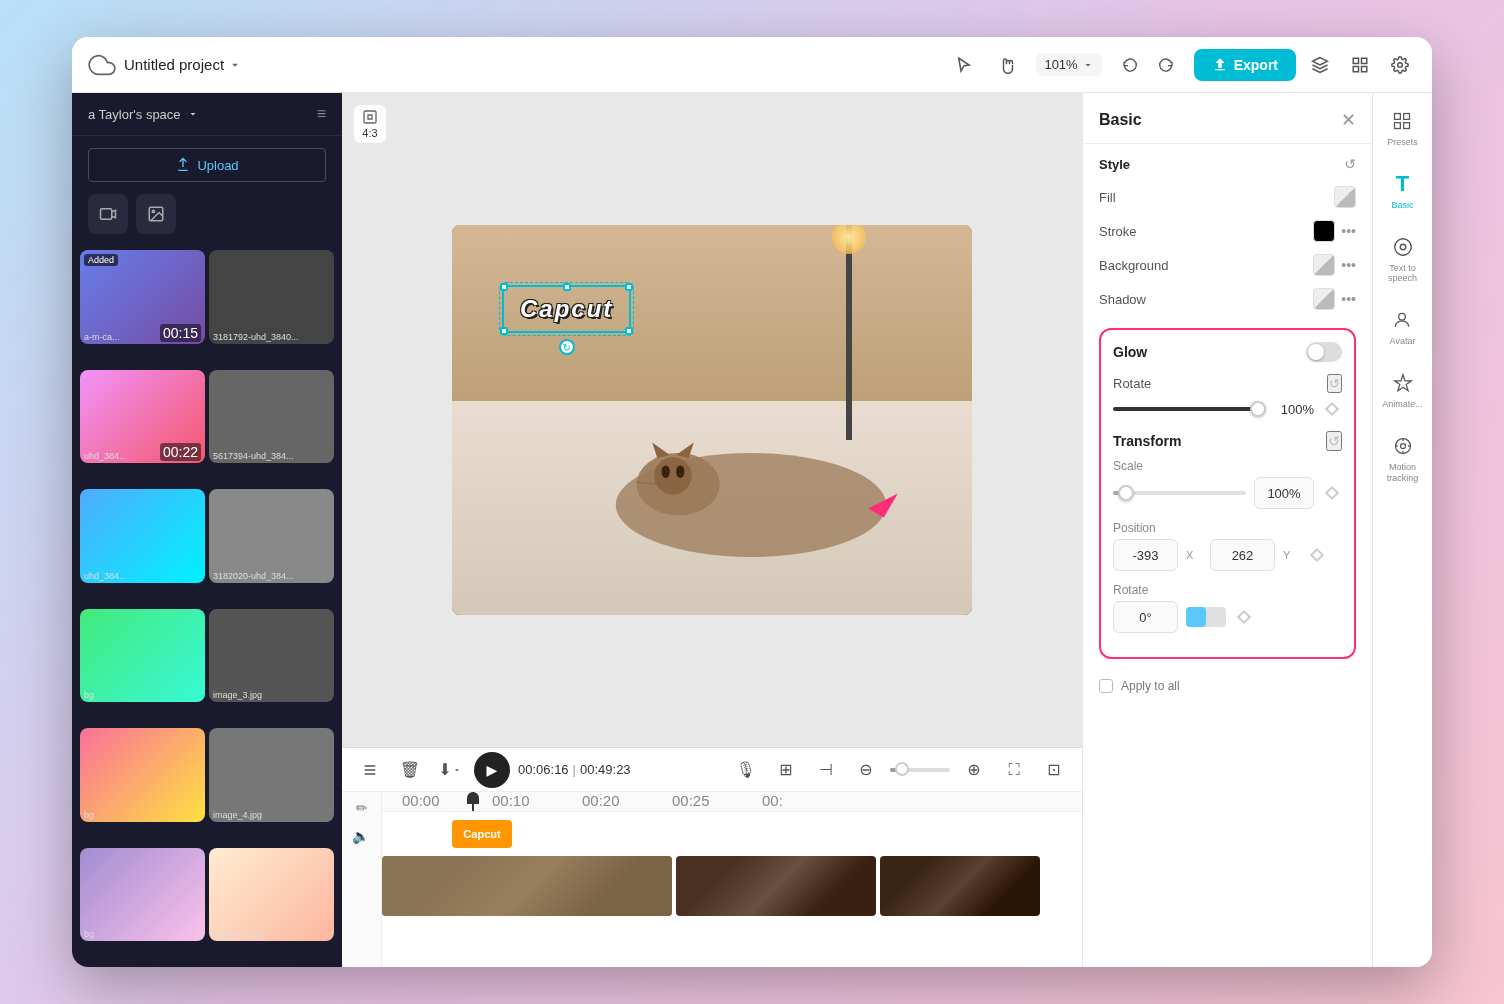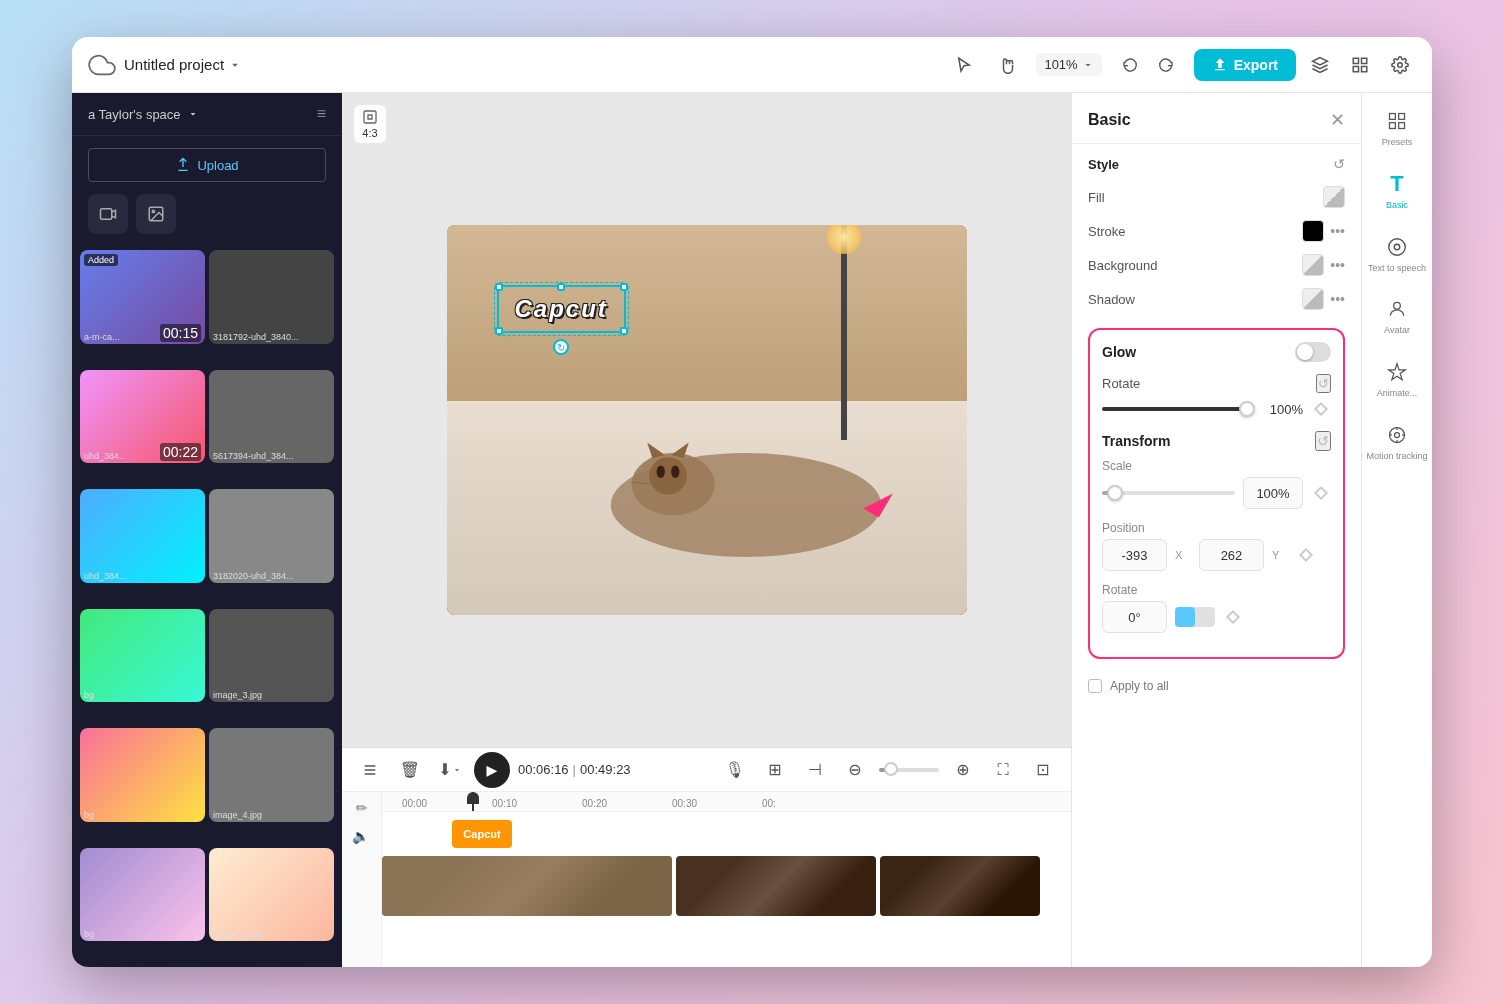--- a/index.html
+++ b/index.html
@@ -437,21 +437,21 @@
       height: 20px;
       background: #fafafa;
       border-bottom: 1px solid #eee;
       display: flex;
       align-items: flex-end;
       padding-bottom: 2px;
       position: relative;
     }
     .time-mark {
       position: absolute;
-      font-size: 10px;
+      font-size: 15px;
       color: #888;
     }
     .playhead {
       position: absolute;
       top: 0;
       left: 90px;
       width: 2px;
       background: #333;
       height: 100%;
       z-index: 10;
@@ -773,21 +773,21 @@
       align-items: center;
       gap: 8px;
       padding: 8px 0;
     }
     .apply-all-label {
       font-size: 12px;
       color: #777;
     }
     
     .icons-panel {
-      width: 71px;
+      width: 60px;
       background: #fff;
       border-left: 1px solid #e5e5e5;
       display: flex;
       flex-direction: column;
       align-items: center;
       padding: 12px 0;
       gap: 16px;
       flex-shrink: 0;
     }
     .icon-item {
@@ -1072,21 +1072,21 @@
           <div class="timeline-left">
             <button>✏</button>
             <button>🔈</button>
           </div>
           <div class="timeline-tracks">
             <div class="time-ruler">
               <div class="playhead"></div>
               <span class="time-mark" style="left:20px;">00:00</span>
               <span class="time-mark" style="left:110px;">00:10</span>
               <span class="time-mark" style="left:200px;">00:20</span>
-              <span class="time-mark" style="left:290px;">00:30</span>
+              <span class="time-mark" style="left:290px;">00:25</span>
               <span class="time-mark" style="left:380px;">00:</span>
             </div>
             <div class="track-container">
 
               <div class="text-track">
                 <div class="text-clip">
                   <span>Capcut</span>
                 </div>
               </div>
 

